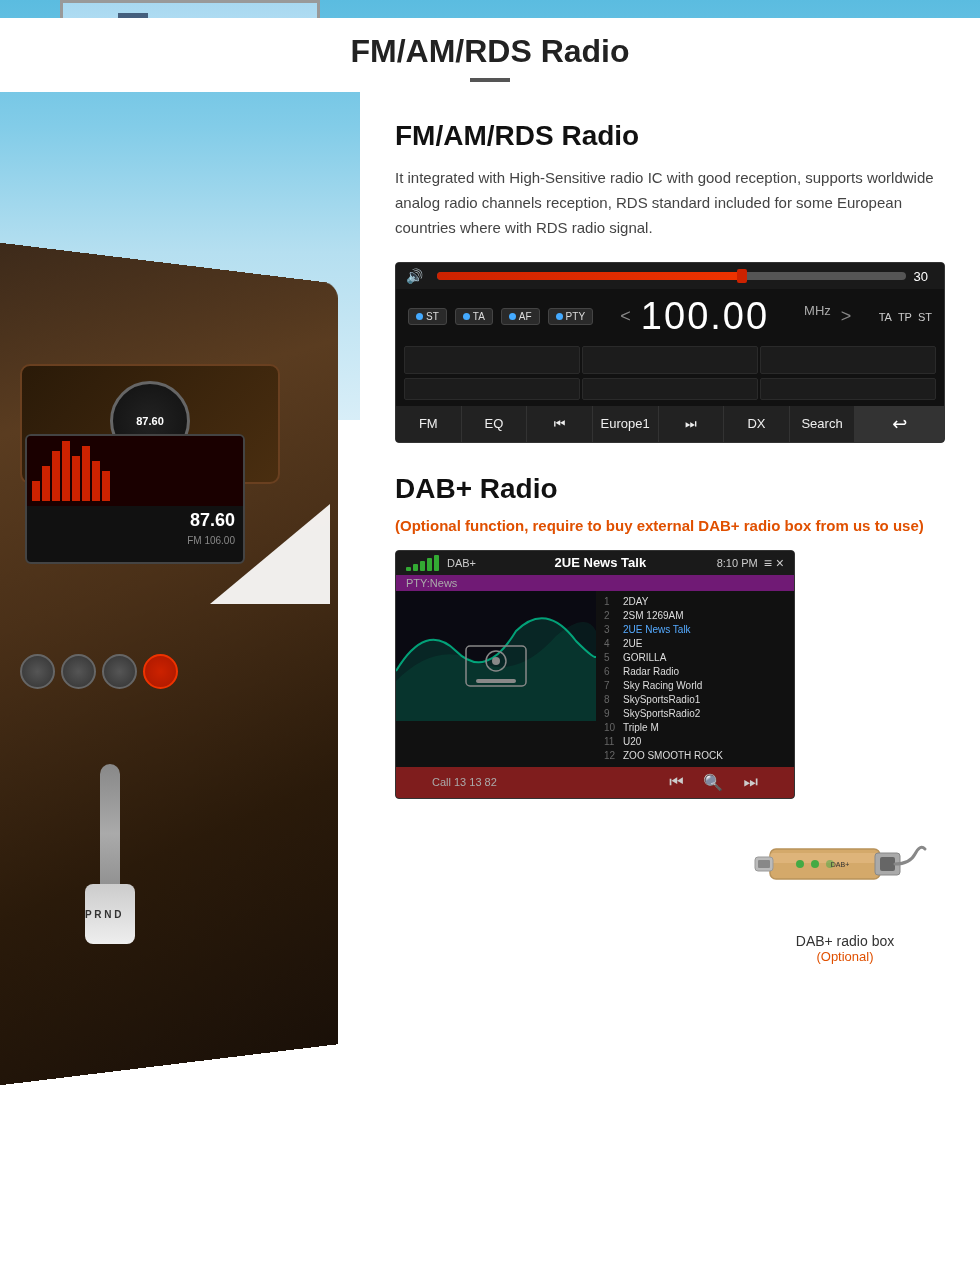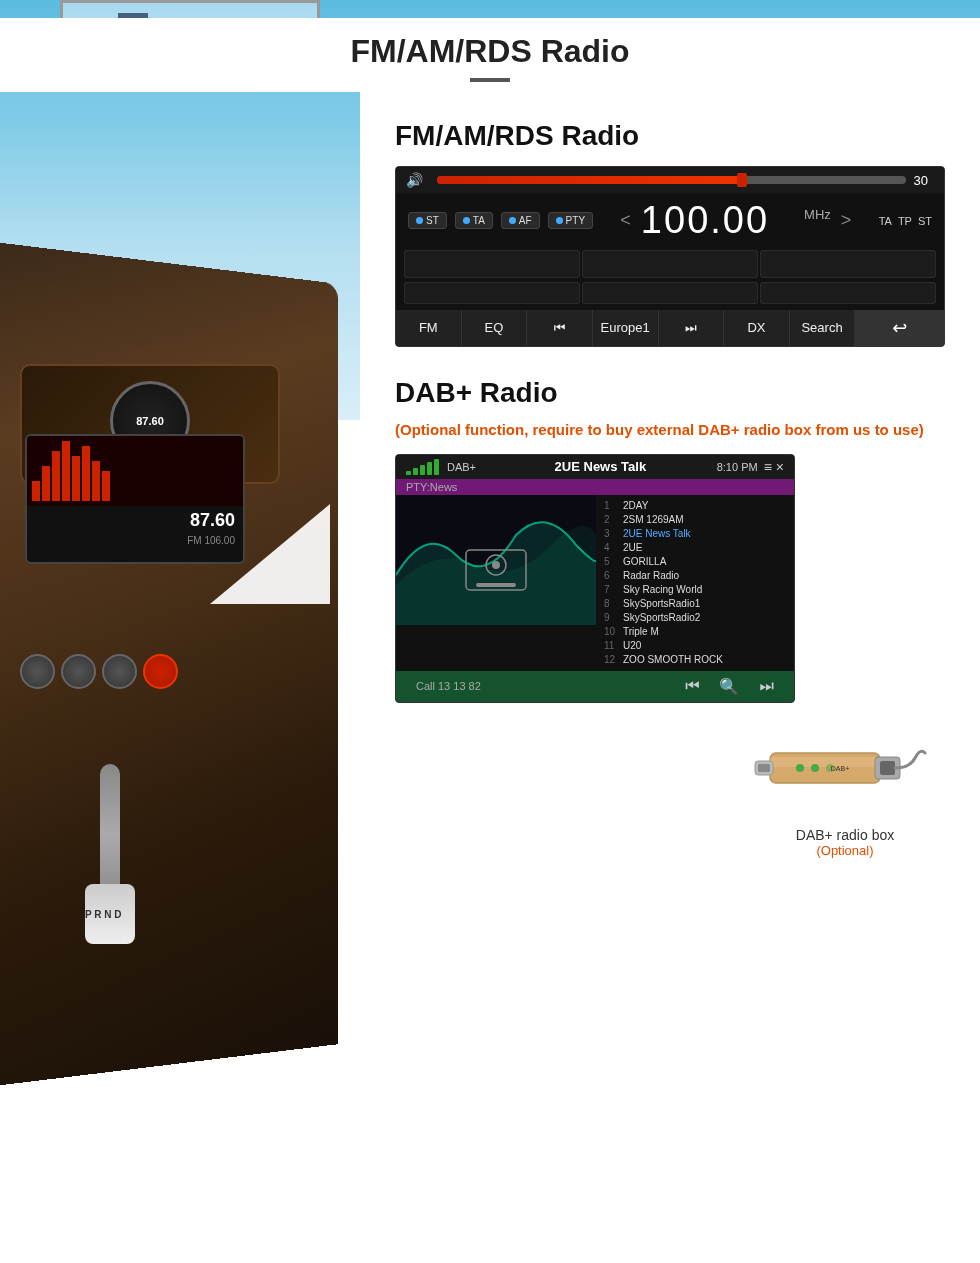--- a/index.html
+++ b/index.html
@@ -340,22 +340,22 @@
     }
     .dab-channel-name {
       color: #ddd;
     }
     .dab-channel-item.active .dab-channel-name {
       color: #5af;
     }
 
     .dab-bottom-bar {
       display: flex;
-      background: #14532d;
-      padding: 6px 20px;
+      background: #7f1d1d;
+      padding: 6px 36px;
       justify-content: space-between;
       align-items: center;
     }
     .dab-call-text {
       color: #aaa;
       font-size: 11px;
     }
     .dab-bottom-icons {
       display: flex;
       gap: 20px;
@@ -368,20 +368,21 @@
     
     .dab-box-area {
       float: right;
       width: 200px;
       text-align: center;
       padding-top: 10px;
     }
     .dab-box-label {
       color: #333;
       font-size: 14px;
+      margin-top: 10px;
     }
     .dab-box-optional {
       color: #e05000;
       font-size: 13px;
     }
 
     .clearfix::after {
       content: '';
       display: block;
       clear: both;
@@ -458,20 +459,21 @@
 
   <div class="floating-title">
     <h1 class="page-title">FM/AM/RDS Radio</h1>
     <div class="title-underline"></div>
   </div>
 
   <div class="content-panel">
 
     <div>
       <h2 class="section-title">FM/AM/RDS Radio</h2>
+      <p class="section-desc">It integrated with High-Sensitive radio IC with good reception, supports worldwide analog radio channels reception, RDS standard included for some European countries where with RDS radio signal.</p>
 
       <div class="radio-ui">
 
         <div class="radio-volume-bar">
           <span class="radio-volume-icon">🔊</span>
           <div class="radio-progress-track">
             <div class="radio-progress-fill" style="width:65%;">
               <div class="radio-progress-thumb"></div>
             </div>
           </div>

